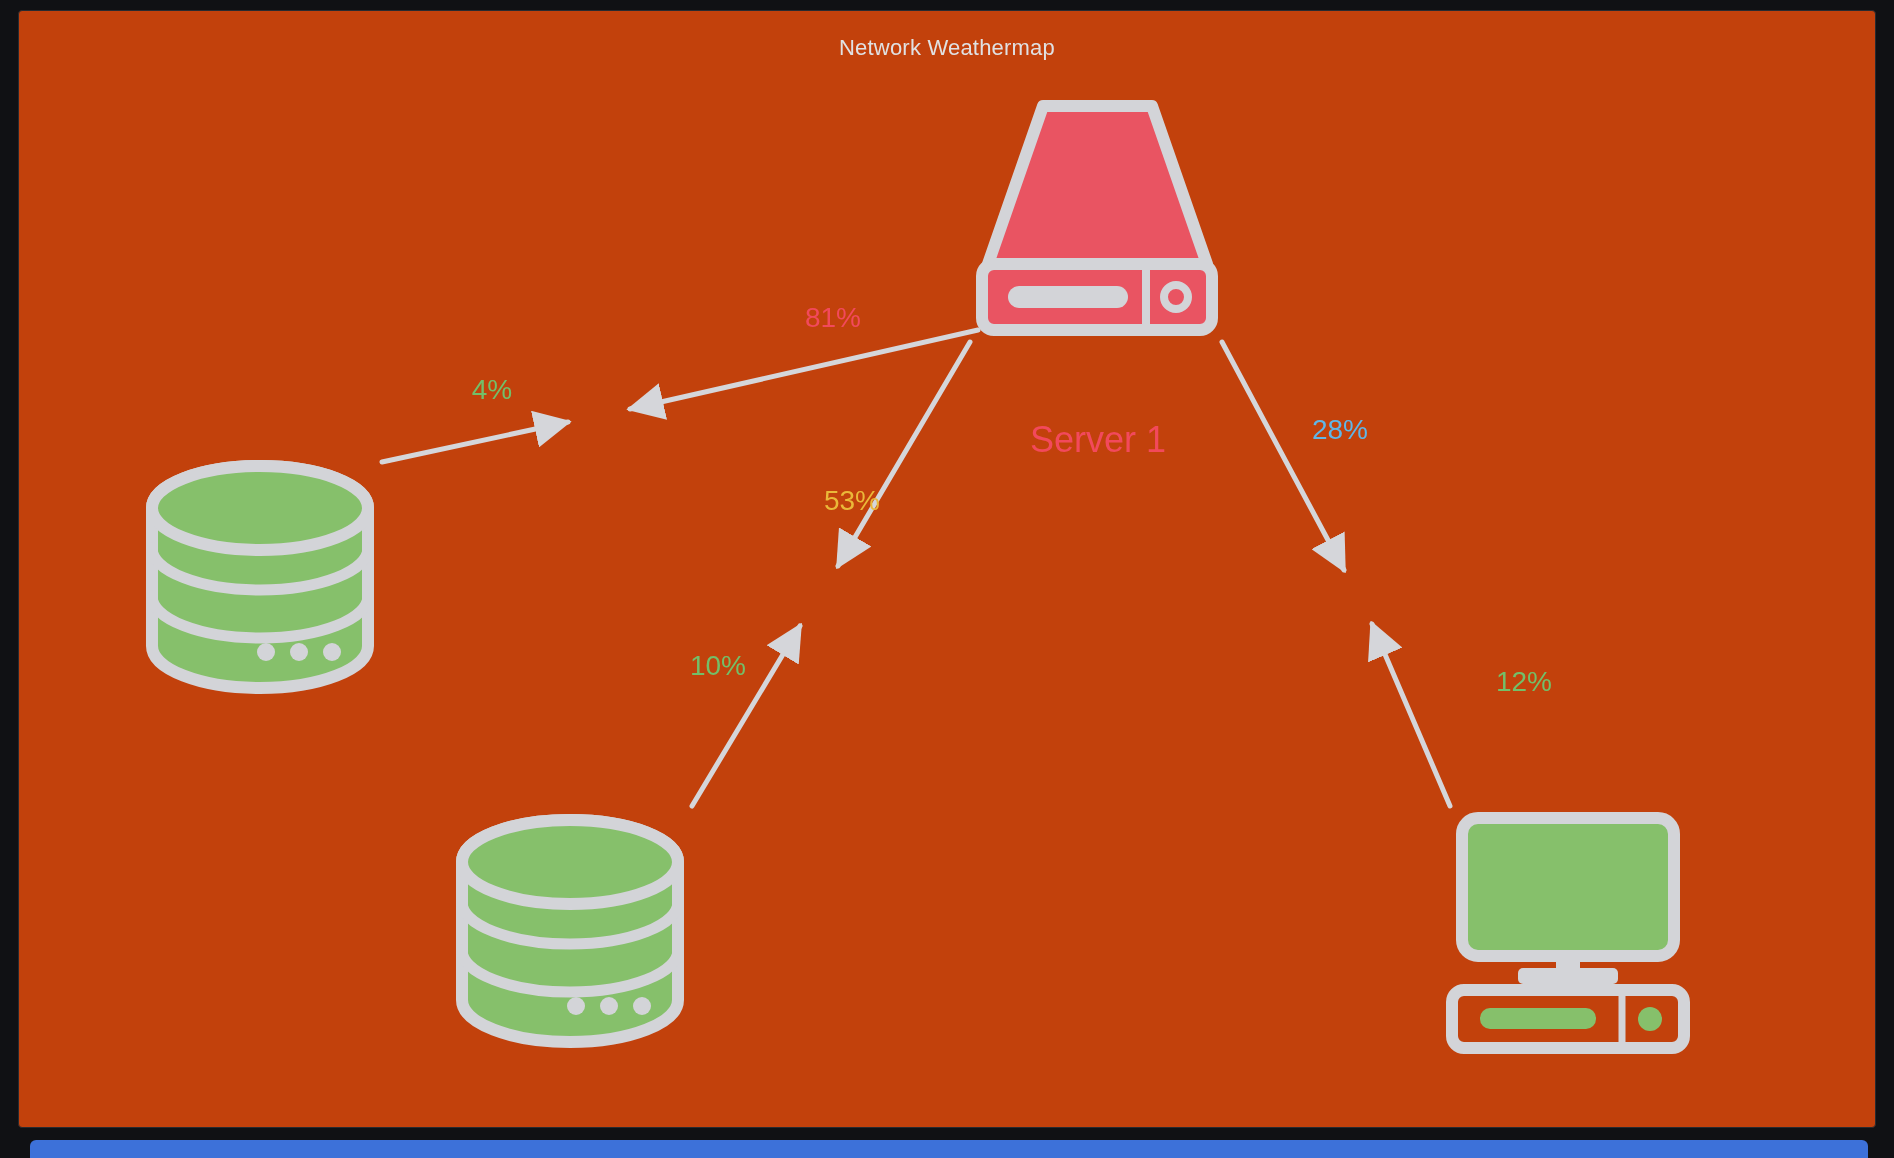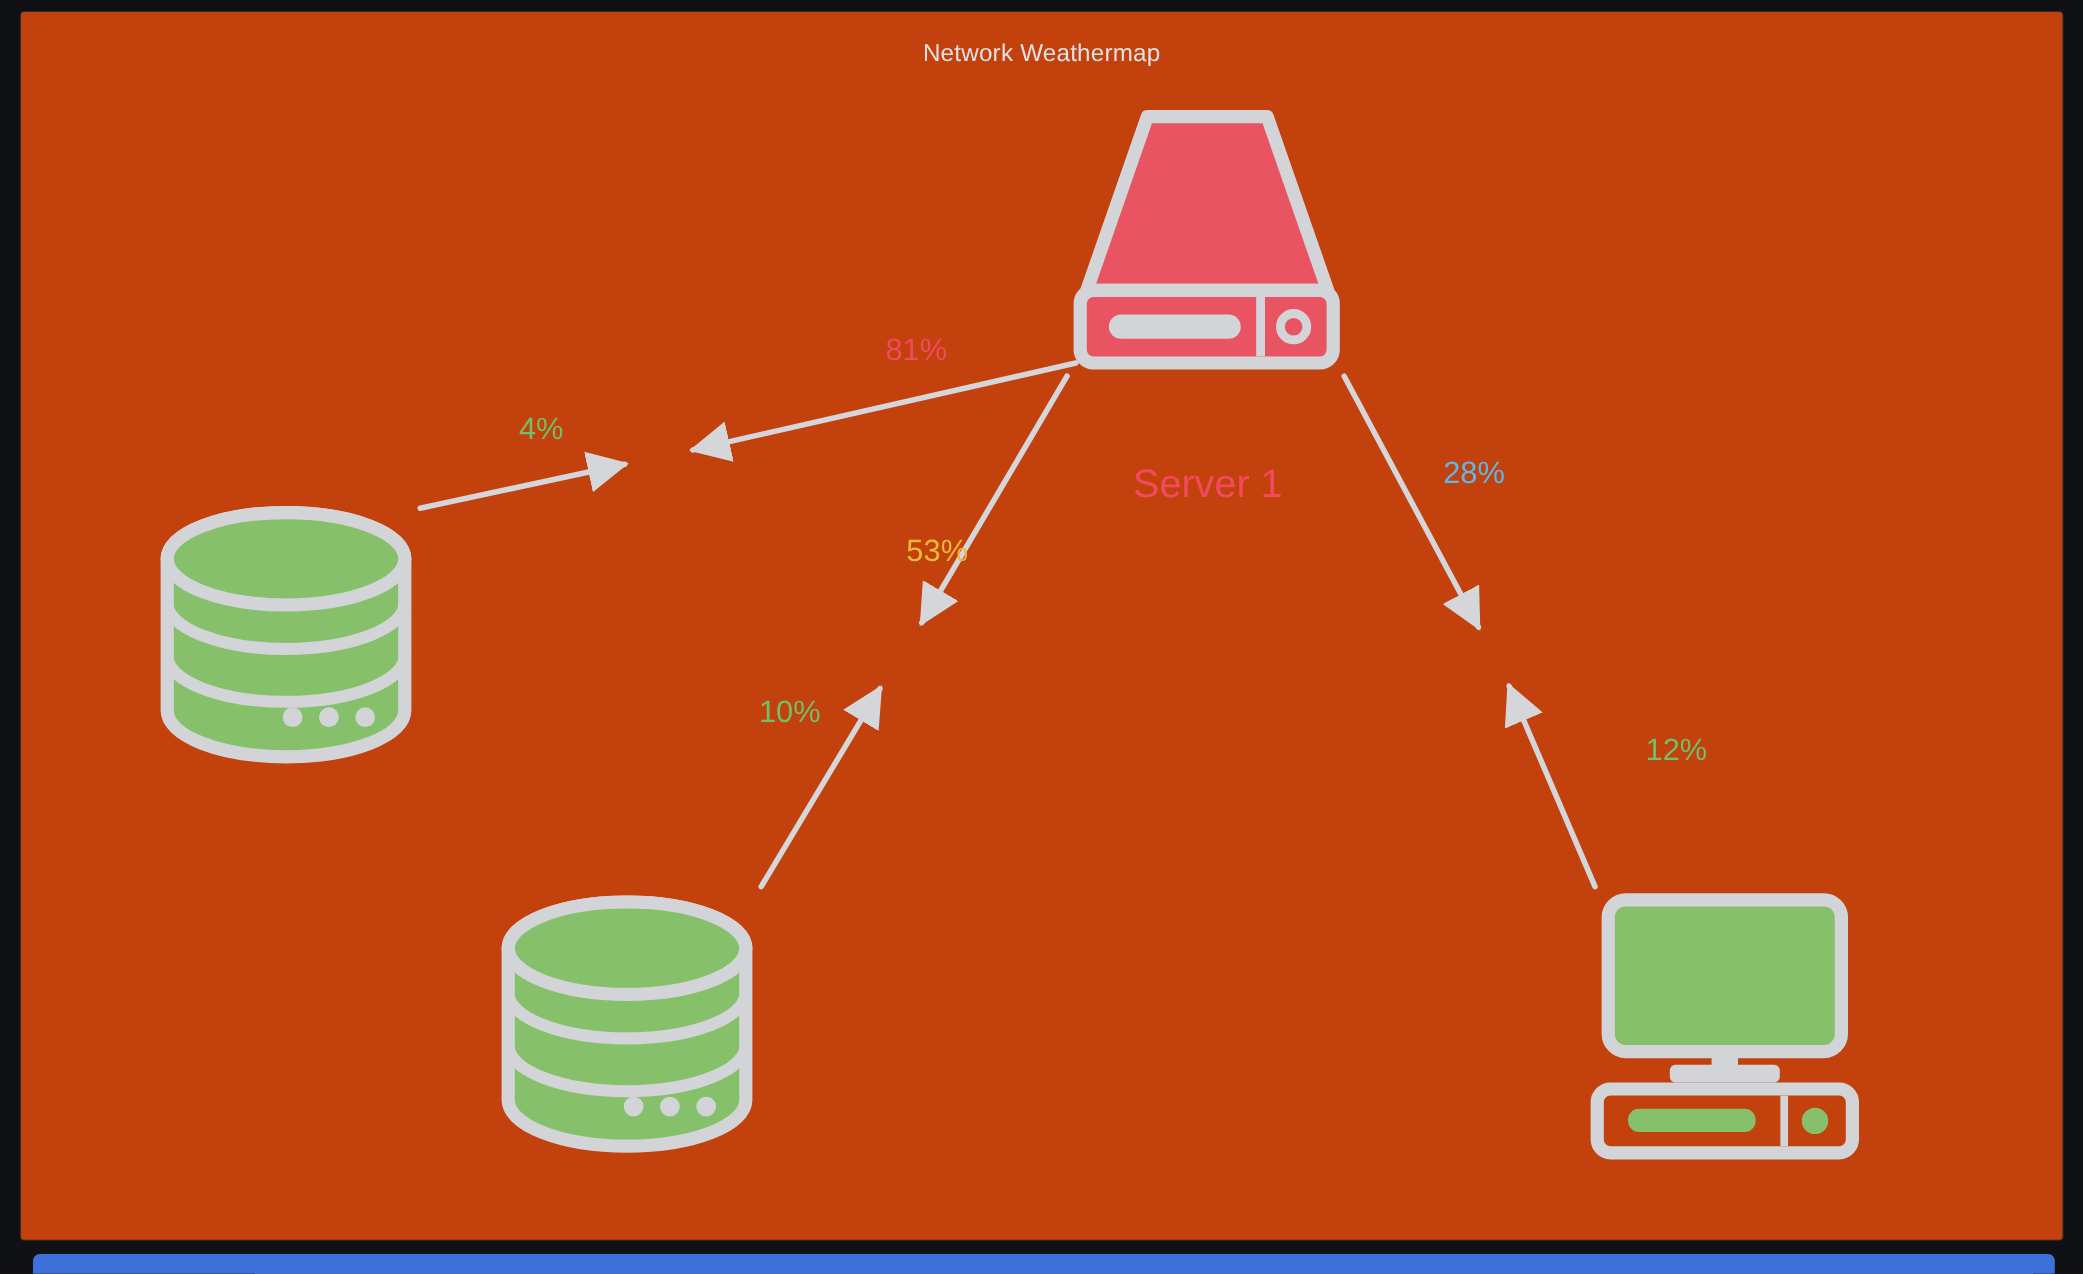--- a/index.html
+++ b/index.html
@@ -109,21 +109,21 @@
       <rect x="1452" y="990" width="232" height="58" rx="12" fill="none" style="stroke:var(--outline,#D3D4D8);stroke-width:12"></rect>
       <rect class="icon-fill" x="1480" y="1008" width="116" height="21" rx="10"></rect>
       <line x1="1622" y1="996" x2="1622" y2="1042" style="stroke:var(--outline,#D3D4D8);stroke-width:7"></line>
       <circle class="icon-fill" cx="1650" cy="1019" r="12"></circle>
     </g>
   </svg>
 
   <span class="lbl" style="left: 833px; top: 318px; color: rgb(242, 73, 92);">81%</span>
   <span class="lbl" style="left: 492px; top: 390px; color: rgb(115, 191, 105);">4%</span>
   <span class="lbl" style="left: 852px; top: 462px; color: rgb(234, 184, 57); margin-top: 39px;">53%</span>
-  <span class="lbl" style="left: 718px; top: 647px; color: rgb(115, 191, 105);">10%</span>
+  <span class="lbl" style="left: 718px; top: 666px; color: rgb(115, 191, 105);">10%</span>
   <span class="lbl" style="left: 1340px; top: 430px; color: rgb(95, 182, 232);">28%</span>
   <span class="lbl" style="left: 1524px; top: 682px; color: rgb(115, 191, 105);">12%</span>
 
   <span class="lbl node-label" style="left: 1098px; top: 392px; color: rgb(242, 73, 92);">Server 1</span>
 
   <div class="accent-bar" style="background: rgb(61, 113, 217);"></div>
 
 </div>
 
 </body></html>

